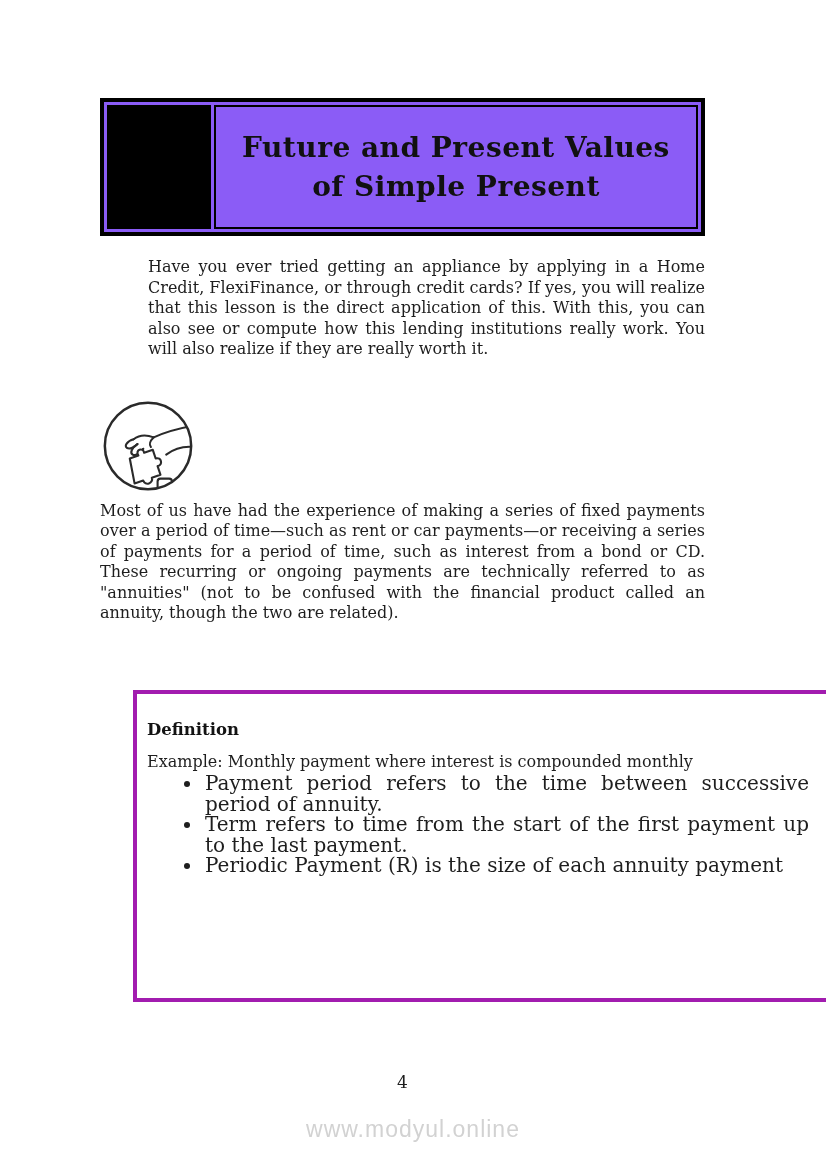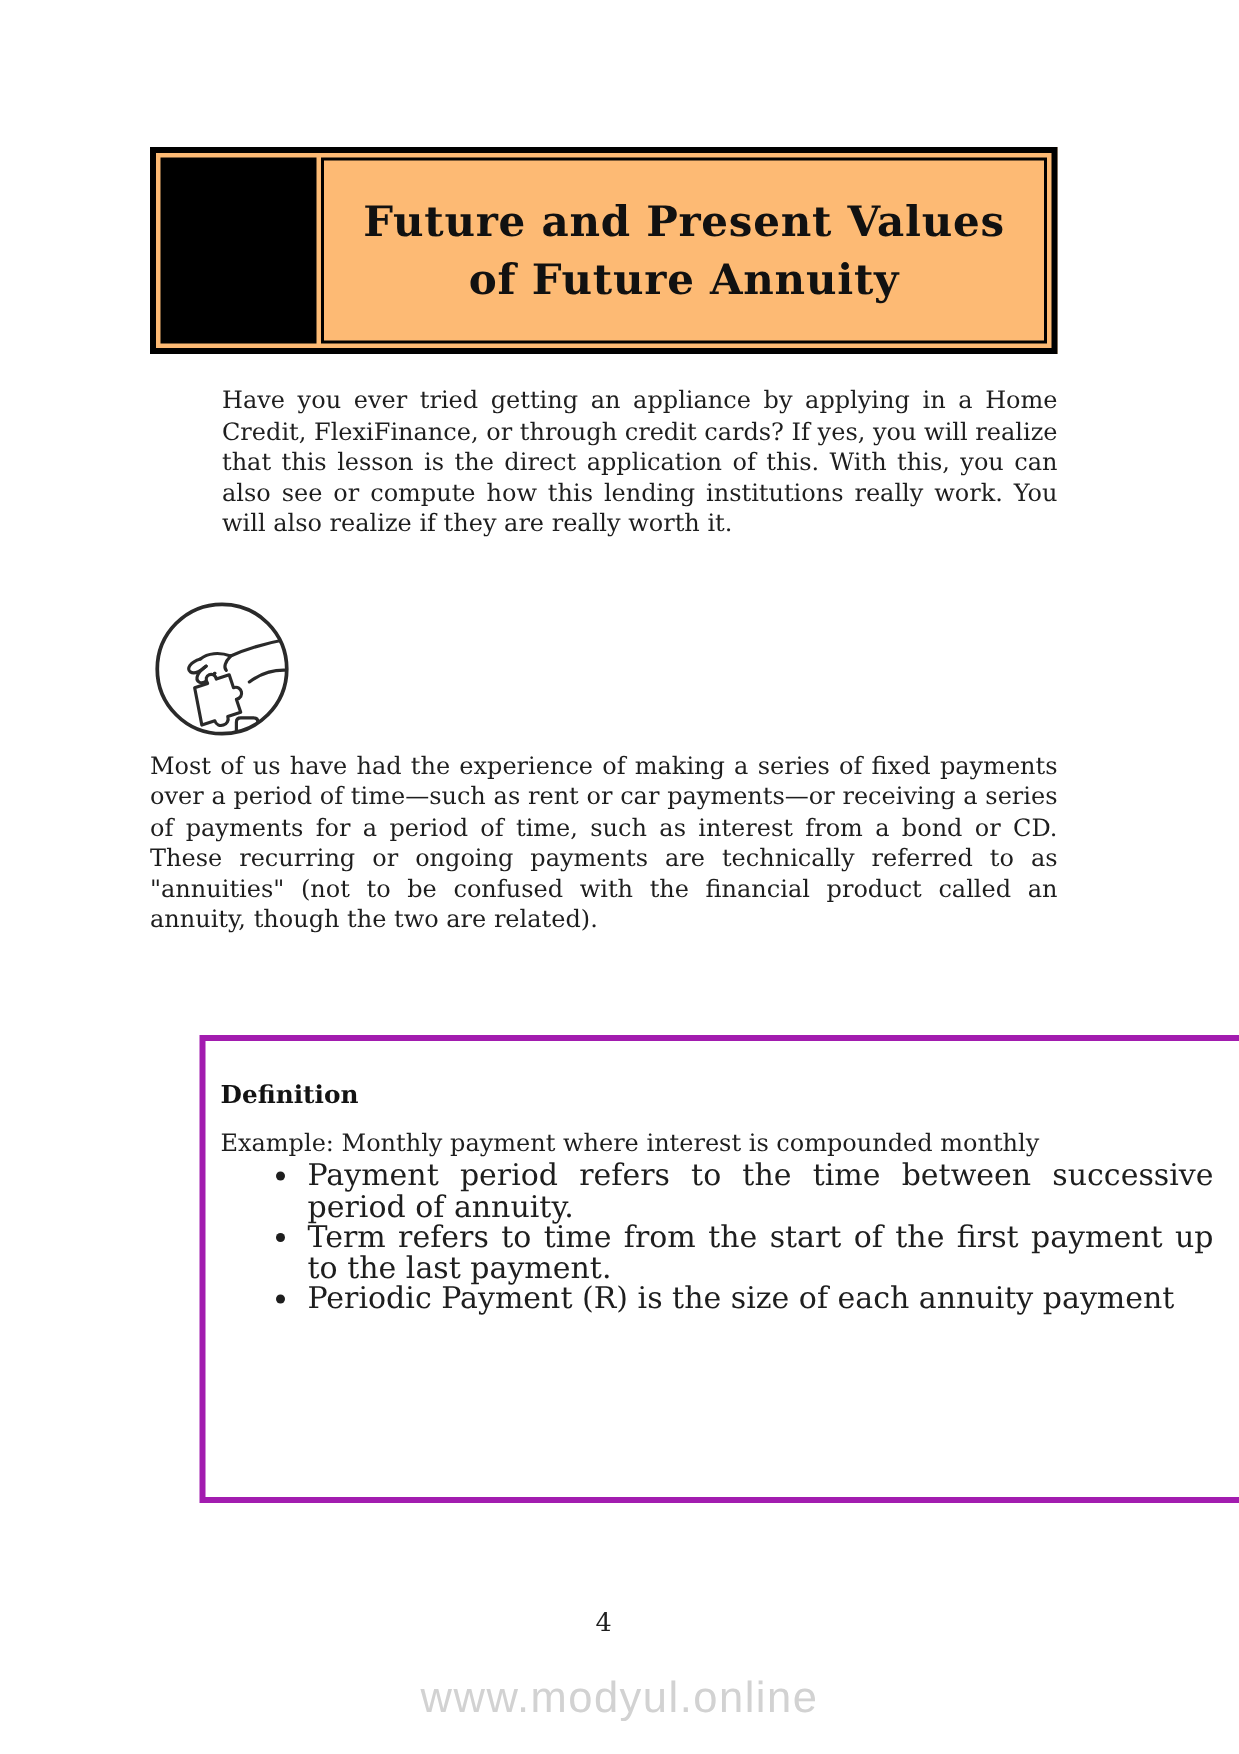--- a/index.html
+++ b/index.html
@@ -11,21 +11,21 @@
     font-family: "DejaVu Serif", serif;
     color: #1e1e1e;
     overflow: hidden;
   }
   .content { position: absolute; left: 100px; top: 0; width: 605px; }
 
   
   .title-banner {
     margin-top: 98px;
     border: 4px solid #000;
-    background: #fdba74;
+    background: #8b5cf6;
     padding: 3px;
     display: flex;
     height: 124px;
   }
   .title-black-square { width: 104px; background: #000; }
   .title-text-box {
     flex: 1;
     margin-left: 3px;
     border: 2px solid #000;
     display: flex;
@@ -96,36 +96,36 @@
     font-size: 17px;
     color: #1e1e1e;
   }
   .watermark {
     position: absolute;
     left: 0;
     width: 826px;
     top: 1116px;
     text-align: center;
     font-family: "Liberation Sans", sans-serif;
-    font-size: 29px;
+    font-size: 23px;
     letter-spacing: 1px;
     color: #d2d2d2;
   }
 </style>
 </head>
 <body>
 
 <div class="page">
   <div class="content">
 
     <div class="title-banner">
       <div class="title-black-square"></div>
       <div class="title-text-box">
         <div>Future and Present Values</div>
-        <div>of Future Annuity</div>
+        <div>of Simple Present</div>
       </div>
     </div>
 
     <p class="body-para intro">Have you ever tried getting an appliance by applying in a Home Credit, FlexiFinance, or through credit cards? If yes, you will realize that this lesson is the direct application of this. With this, you can also see or compute how this lending institutions really work. You will also realize if they are really worth it.</p>
 
     <div class="section-header">
       <span class="icon-wrap">
         <svg width="96" height="94" viewBox="0 0 100 98" xmlns="http://www.w3.org/2000/svg" aria-hidden="true">
           <defs>
               <clipPath id="circ">

